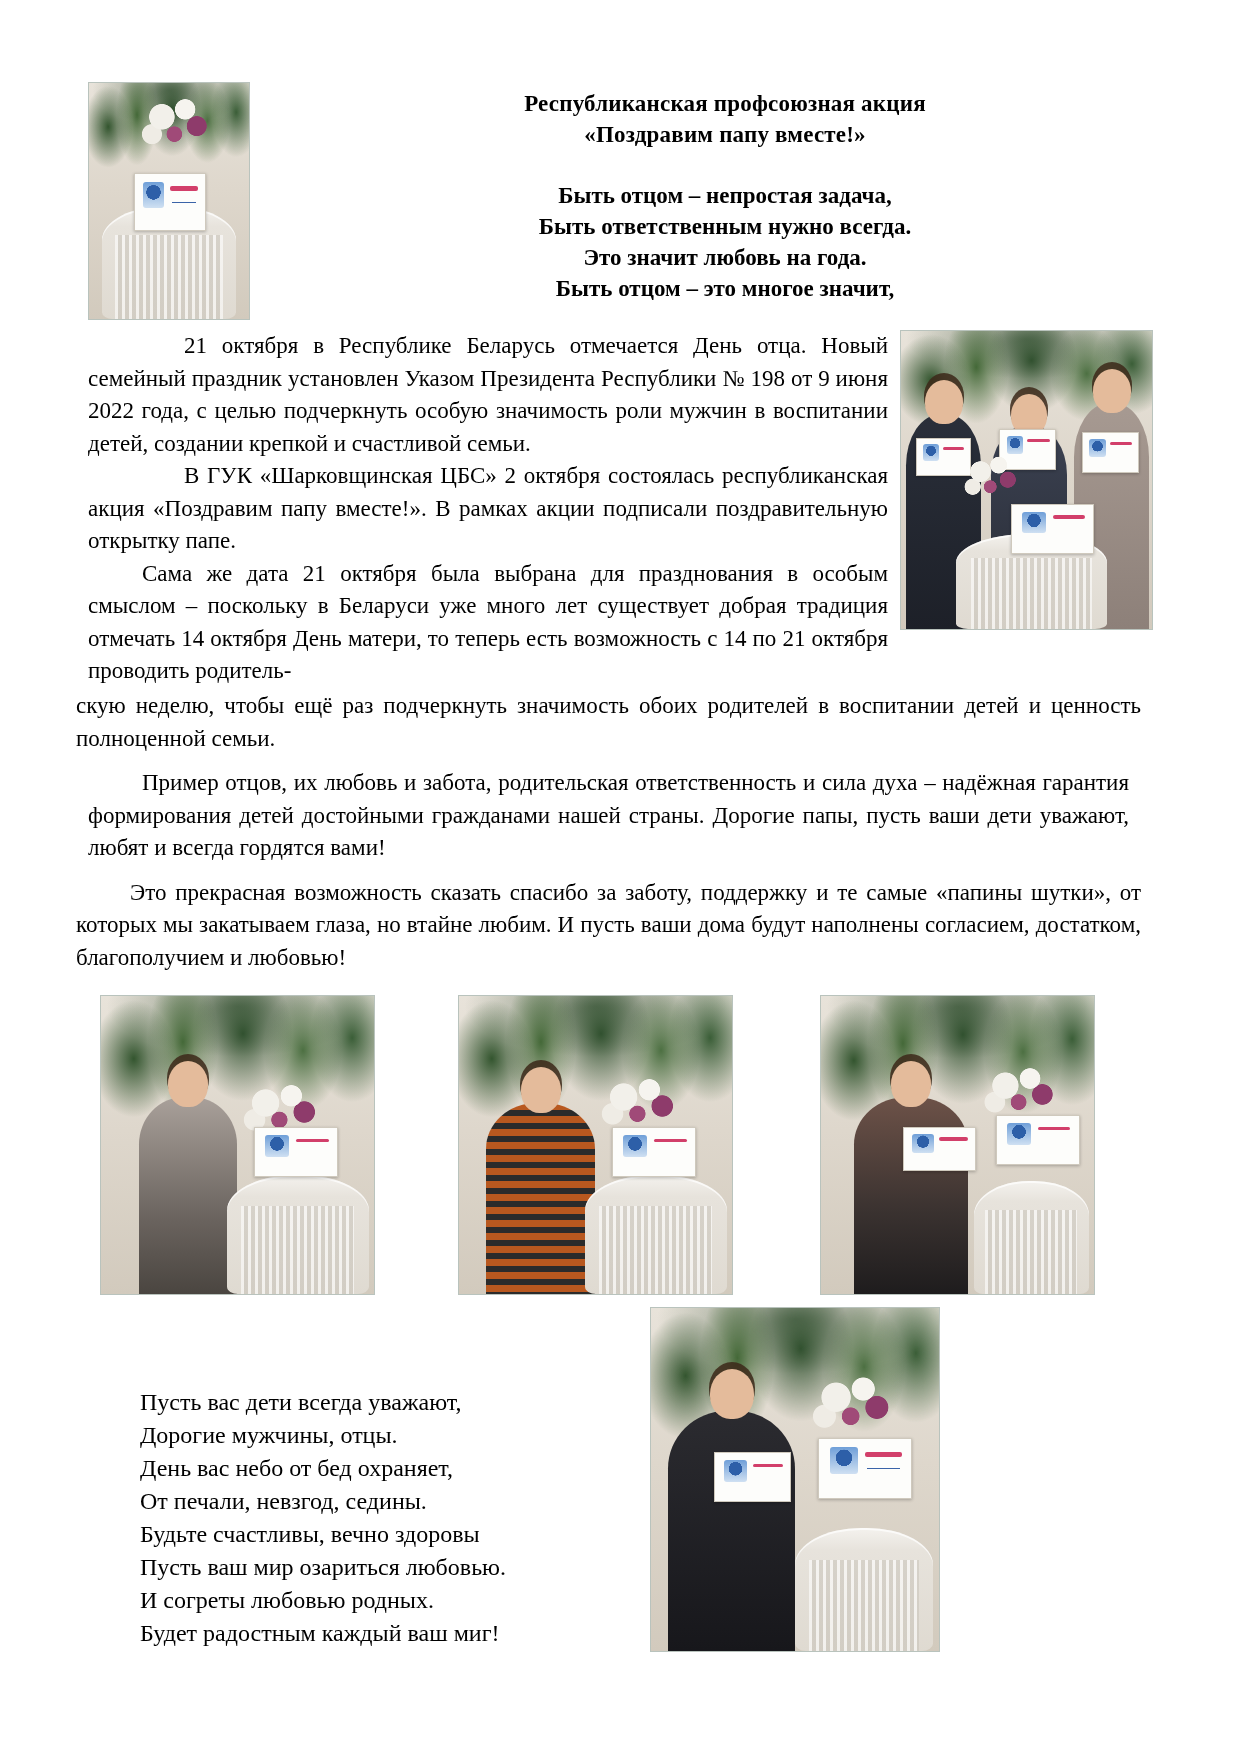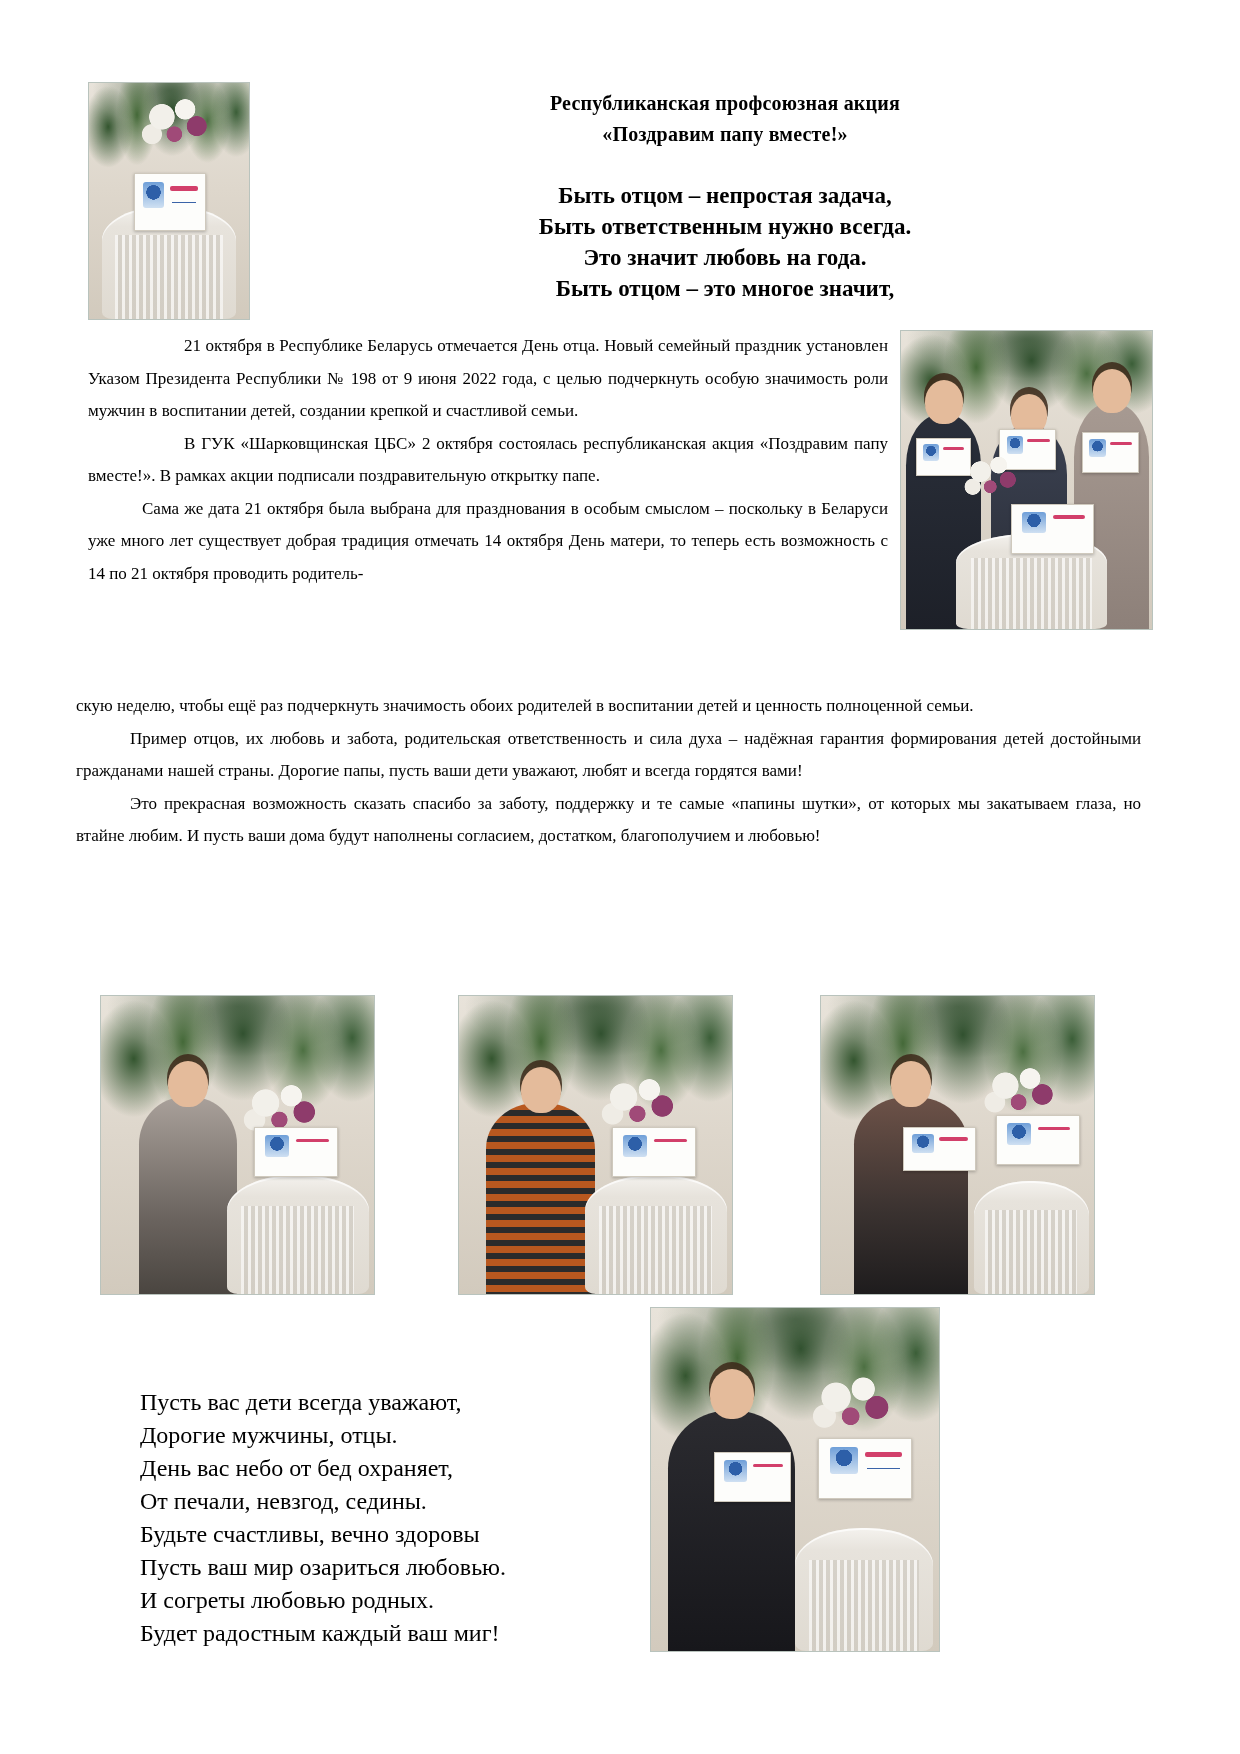--- a/index.html
+++ b/index.html
@@ -26,21 +26,21 @@
   
   .header-block {
     position: absolute;
     left: 430px;
     top: 88px;
     width: 590px;
     text-align: center;
   }
   .title-line {
     font-weight: bold;
-    font-size: 20px;
+    font-size: 23px;
     line-height: 31px;
     letter-spacing: 0.2px;
   }
   .poem-top {
     margin-top: 30px;
     font-weight: bold;
     font-size: 23px;
     line-height: 31px;
   }
 
@@ -127,21 +127,21 @@
     left: 50%;
     transform: translateX(-50%);
     border-radius: 50% 50% 46% 46%;
     background: #e4bb9b;
     box-shadow: 0 -6px 0 1px rgba(60,40,25,.85);
   }
 
   
   .body-text {
     position: absolute;
-    font-size: 17px;
+    font-size: 23px;
     line-height: 32.5px;
     text-align: justify;
     text-justify: inter-word;
   }
   .indent { text-indent: 54px; }
   .indent-wide { text-indent: 96px; }
 
   
   .txt-col-narrow { left: 88px; top: 330px; width: 800px; }
   .txt-col-full   { left: 76px; top: 690px; width: 1065px; }
@@ -209,21 +209,21 @@
   </div>
 
   <div class="body-text txt-col-narrow">
     <p class="indent-wide" style="margin:0;">21 октября в Республике Беларусь отмечается День отца. Новый семейный праздник установлен Указом Президента Республики № 198 от 9 июня 2022 года, с целью подчеркнуть особую значимость роли мужчин в воспитании детей, создании крепкой и счастливой семьи.</p>
     <p class="indent-wide" style="margin:0;">В ГУК «Шарковщинская ЦБС» 2 октября состоялась республиканская акция «Поздравим папу вместе!». В рамках акции подписали поздравительную открытку папе.</p>
     <p class="indent" style="margin:0;">Сама же дата 21 октября была выбрана для празднования в особым смыслом – поскольку в Беларуси уже много лет существует добрая традиция отмечать 14 октября День матери, то теперь есть возможность с 14 по 21 октября  проводить родитель-</p>
   </div>
 
   <div class="body-text txt-col-full">
     <p style="margin:0;">скую неделю, чтобы ещё раз подчеркнуть значимость обоих родителей в воспитании детей и ценность полноценной семьи.</p>
-    <p class="indent" style="margin:0;">Пример отцов, их любовь и забота, родительская ответственность и сила духа – надёжная гарантия формирования детей достойными гражданами нашей страны. Дорогие папы, пусть ваши дети уважают, любят и всегда гордятся вами!</p>
+    <p class="indent" style="margin:12px;">Пример отцов, их любовь и забота, родительская ответственность и сила духа – надёжная гарантия формирования детей достойными гражданами нашей страны. Дорогие папы, пусть ваши дети уважают, любят и всегда гордятся вами!</p>
     <p class="indent" style="margin:0;">Это прекрасная возможность сказать спасибо за заботу, поддержку и те самые «папины шутки», от которых мы закатываем глаза, но втайне любим. И пусть ваши дома будут наполнены согласием, достатком, благополучием и любовью!</p>
   </div>
 
   <div class="photo" style="left:100px; top:995px; width:275px; height:300px;">
     <div class="ph-inner">
       <div class="scene-wall"></div>
       <div class="scene-plants" style="height:70%;"></div>
       <div class="person" style="left:14%; width:36%; height:66%; background:linear-gradient(180deg,#a9a09a 0%,#6c6560 60%,#4a4540 100%);">
         <div class="head" style="top:-36px; width:40px; height:46px;"></div>
       </div>

